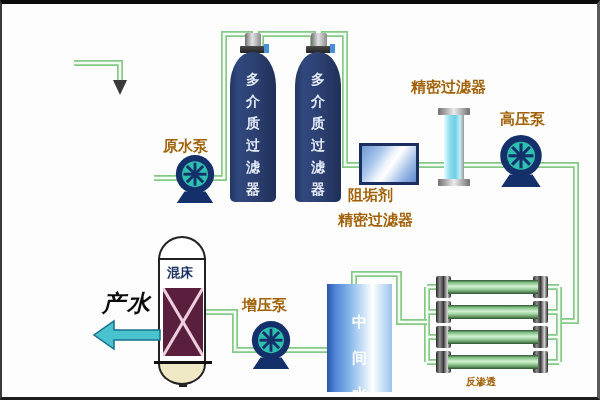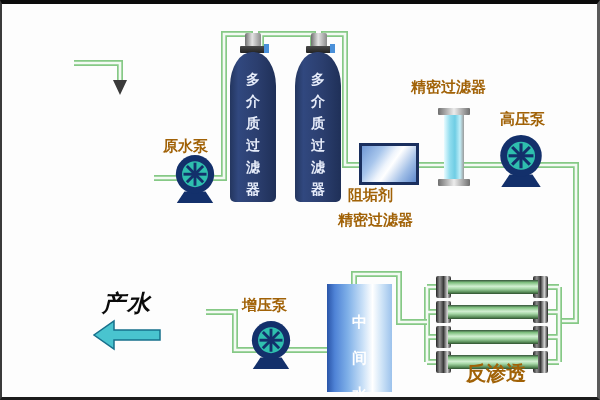--- a/index.html
+++ b/index.html
@@ -174,28 +174,47 @@
   <div class="rocap equip" style="left:531px;top:322px;"></div>
   <div class="rotube equip" style="top:326px;"></div>
   <div class="rocap equip" style="left:434px;top:347px;"></div>
   <div class="rocap equip" style="left:531px;top:347px;"></div>
   <div class="rotube equip" style="top:351px;"></div>
 
   <div class="btank equip" style="left:325px;top:280px;width:65px;height:108px;">
     <div class="vtext" style="top:9px;font-size:15px;line-height:36px;color:#ffffff;margin-top:11px;">中间水箱</div>
   </div>
 
+  <div class="abs equip" style="left:152px;top:230px;width:58px;height:154px;">
+    <div class="abs" style="left:4px;top:2px;width:44px;height:22px;background:#fff;
+                border:2px solid #222;border-bottom:none;
+                border-radius:50% 50% 0 0 / 100% 100% 0 0;"></div>
+    <div class="abs" style="left:4px;top:24px;width:44px;height:103px;background:#fff;border:2px solid #222;"></div>
+    <div class="lbl" style="left:13px;top:30px;font-size:13px;color:#16305f;font-weight:700;">混床</div>
+    <svg class="abs" style="left:9px;top:54px;" width="40" height="68" viewBox="0 0 40 68">
+      <rect x="0" y="0" width="40" height="68" fill="#5a1f3d"></rect>
+      <g stroke="#efcfdf" stroke-width="3">
+        <line x1="0" y1="0" x2="40" y2="68"></line>
+          <line x1="40" y1="0" x2="0" y2="68"></line>
+      </g>
+    </svg>
+    <div class="abs" style="left:0;top:127px;width:58px;height:3px;background:#111;"></div>
+    <div class="abs" style="left:4px;top:130px;width:44px;height:19px;background:#f0e9c6;
+                border:2px solid #222;border-top:none;
+                border-radius:0 0 50% 50% / 0 0 100% 100%;"></div>
+    <div class="abs" style="left:25px;top:149px;width:8px;height:4px;background:#222;"></div>
+  </div>
 
   <svg class="abs layer overlay" width="600" height="400" viewBox="0 0 600 400">
     <polygon points="111,76 125,76 118,91" fill="#3a3a3a"></polygon>
     <polygon points="158,326 112,326 112,317 92,331 112,345 112,336 158,336" fill="#49c4cf" stroke="#17708c" stroke-width="1.5"></polygon>
   </svg>
 
   <div class="lbl lbl-sm" style="left:155px;top:133px;margin-left:6px;">原水泵</div>
   <div class="lbl lbl-sm" style="left:346px;top:182px;">阻垢剂</div>
   <div class="lbl lbl-sm" style="left:336px;top:207px;">精密过滤器</div>
   <div class="lbl lbl-sm" style="left:409px;top:74px;font-weight:700;">精密过滤器</div>
   <div class="lbl lbl-sm" style="left:498px;top:106px;">高压泵</div>
-  <div class="lbl lbl-sm" style="left:464px;top:356px;font-size:20px;font-family:Liberation Serif, serif;">反渗透</div>
+  <div class="lbl lbl-sm" style="left:464px;top:371px;font-size:10px;font-family:Liberation Serif, serif;">反渗透</div>
   <div class="lbl lbl-sm" style="left:240px;top:292px;">增压泵</div>
   <div class="lbl lbl-big" style="left:100px;top:284px;font-style:italic;">产水</div>
 
 </div>
 
 </body></html>

